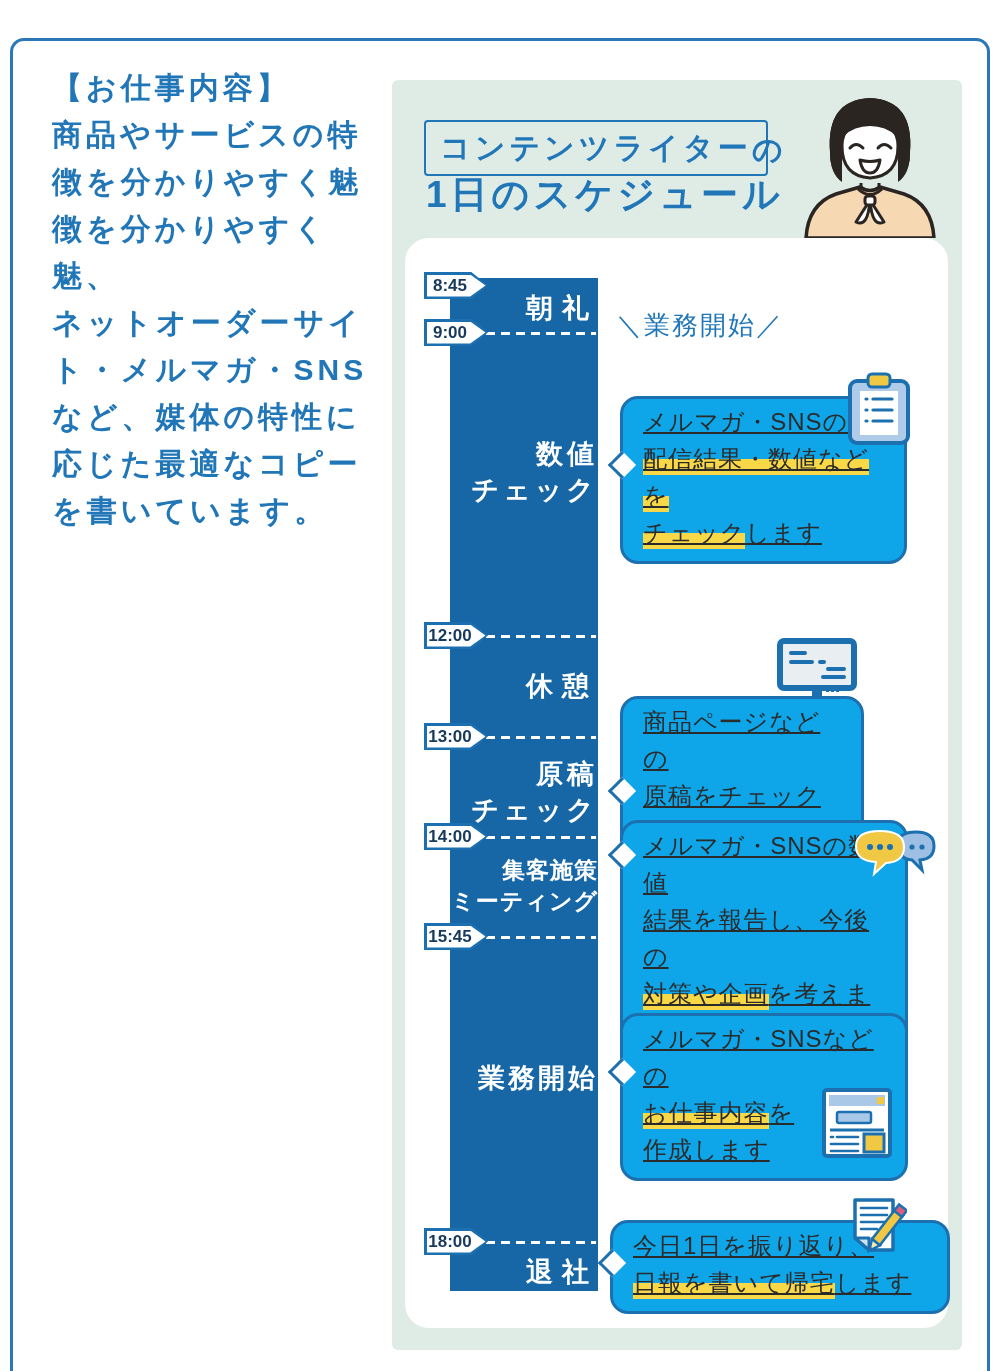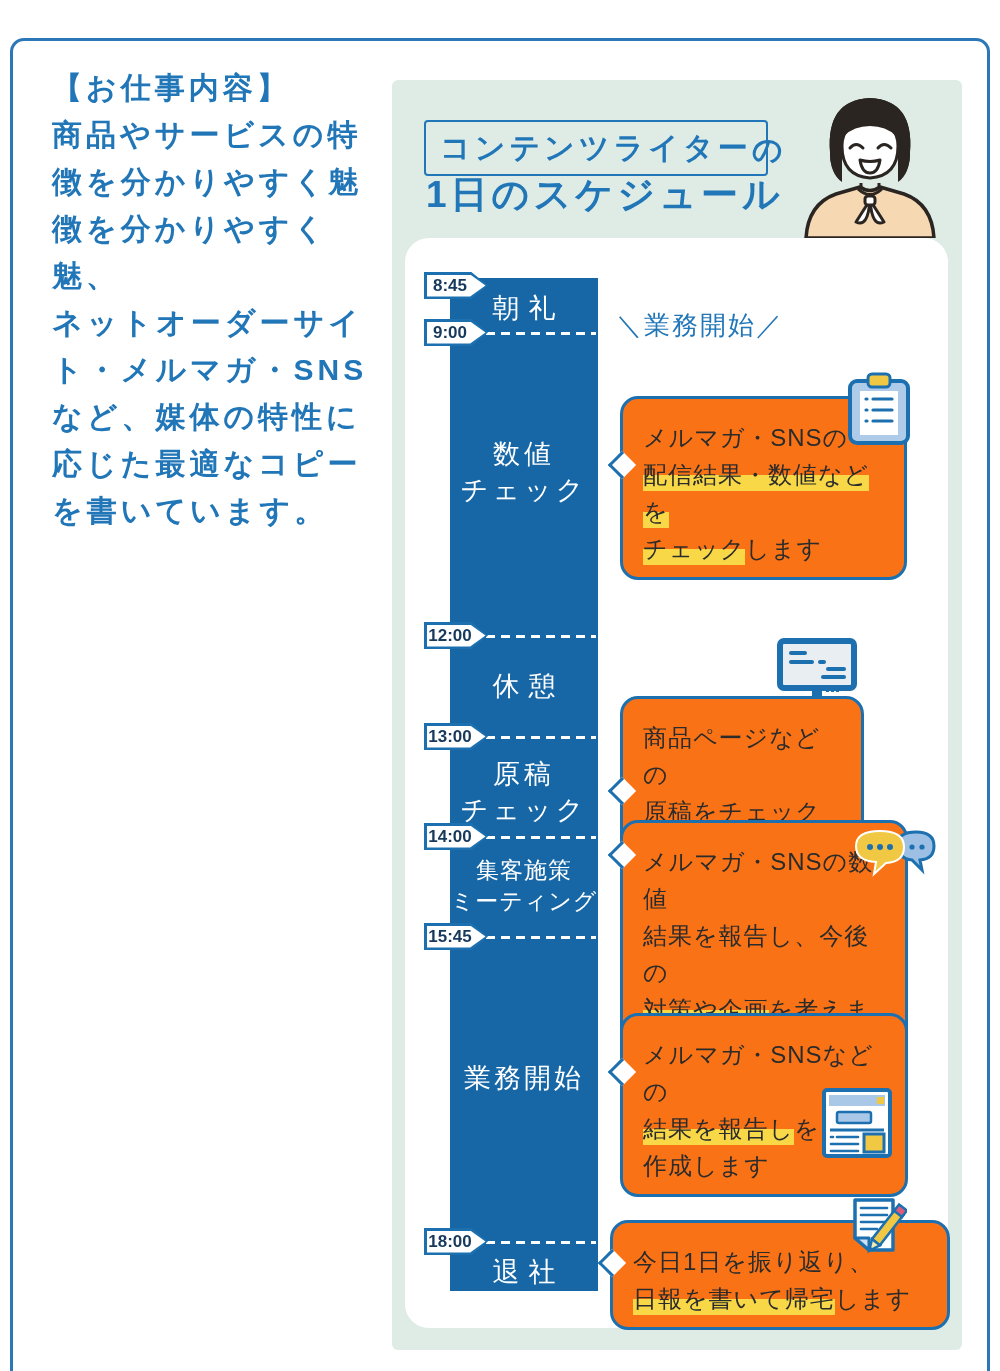--- a/index.html
+++ b/index.html
@@ -47,22 +47,22 @@
   .white-panel{
     position:absolute; left:405px; top:210px; width:543px; height:1090px;
     background:#ffffff; border-radius:24px;
   }
   
   .column{
     position:absolute; left:450px; top:250px; width:148px; height:1013px;
     background:var(--column-blue,#1767a6);
   }
   .col-label{
-    position:absolute; left:450px; width:148px; color:#ffffff; font-weight:normal;
-    text-align:center; white-space:pre-line; font-size:27px; line-height:36px;
+    position:absolute; left:450px; width:148px; color:#ffffff; font-weight:bold;
+    text-align:right; white-space:pre-line; font-size:27px; line-height:36px;
   }
   .ls-wide{letter-spacing:9px; text-indent:9px;}
   .dash{
     position:absolute; left:486px; width:110px; height:3px;
     background:repeating-linear-gradient(90deg,#fff 0 9px,transparent 9px 15px);
   }
   
   .badge{ position:absolute; left:424px; width:64px; height:27px; }
   .badge .bshape{
     position:absolute; inset:0; background:var(--bubble-border,#1c70b0);
@@ -75,23 +75,23 @@
   .badge .btext{
     position:absolute; inset:0; display:flex; align-items:center; justify-content:center;
     padding-right:12px; font-size:17px; font-weight:bold; color:var(--badge-text,#16395c);
   }
   .start-callout{
     position:absolute; left:616px; top:280px; color:var(--text-blue,#2176b8);
     font-size:26px; font-weight:normal; letter-spacing:2px;
   }
   
   .bubble{
-    position:absolute; background:#f97316; border:3px solid var(--bubble-border,#1c70b0);
-    border-radius:18px; padding:20px 18px 10px 20px; box-sizing:border-box;
-    color:var(--bubble-text,#2b2b2b); font-size:24px; line-height:37px; letter-spacing:1px;
+    position:absolute; background:#0ea5e9; border:3px solid var(--bubble-border,#1c70b0);
+    border-radius:18px; padding:4px 18px 10px 20px; box-sizing:border-box;
+    color:var(--bubble-text,#2b2b2b); font-size:24px; line-height:37px; letter-spacing:1px;text-decoration:underline;
   }
   .bubble .tail{
     position:absolute; left:-11px; width:17px; height:17px; background:#fff;
     border-left:3px solid var(--bubble-border,#1c70b0);
     border-bottom:3px solid var(--bubble-border,#1c70b0);
     transform:rotate(45deg);
   }
   .bubble-line span.hl{
     background:linear-gradient(to bottom,transparent 46%,var(--highlight-yellow,#f8d847) 46%);
     padding-bottom:3px;
@@ -223,21 +223,21 @@
     <div>
         <div class="bubble-line"><span>メルマガ・SNSの数値</span></div>
         <div class="bubble-line"><span>結果を報告し、今後の</span></div>
         <div class="bubble-line"><span class="hl">対策や企画</span><span>を考えます</span></div>
       </div>
   </div>
   <div class="bubble" style="left:620px; top:985px; width:288px">
     <div class="tail" style="top:46px"></div>
     <div>
         <div class="bubble-line"><span>メルマガ・SNSなどの</span></div>
-        <div class="bubble-line"><span class="hl">結果を報告し</span><span>を</span></div>
+        <div class="bubble-line"><span class="hl">お仕事内容</span><span>を</span></div>
         <div class="bubble-line"><span>作成します</span></div>
       </div>
   </div>
   <div class="bubble" style="left:610px; top:1192px; width:340px">
     <div class="tail" style="top:30px"></div>
     <div>
         <div class="bubble-line"><span>今日1日を振り返り、</span></div>
         <div class="bubble-line"><span class="hl">日報を書いて帰宅</span><span>します</span></div>
       </div>
   </div>

